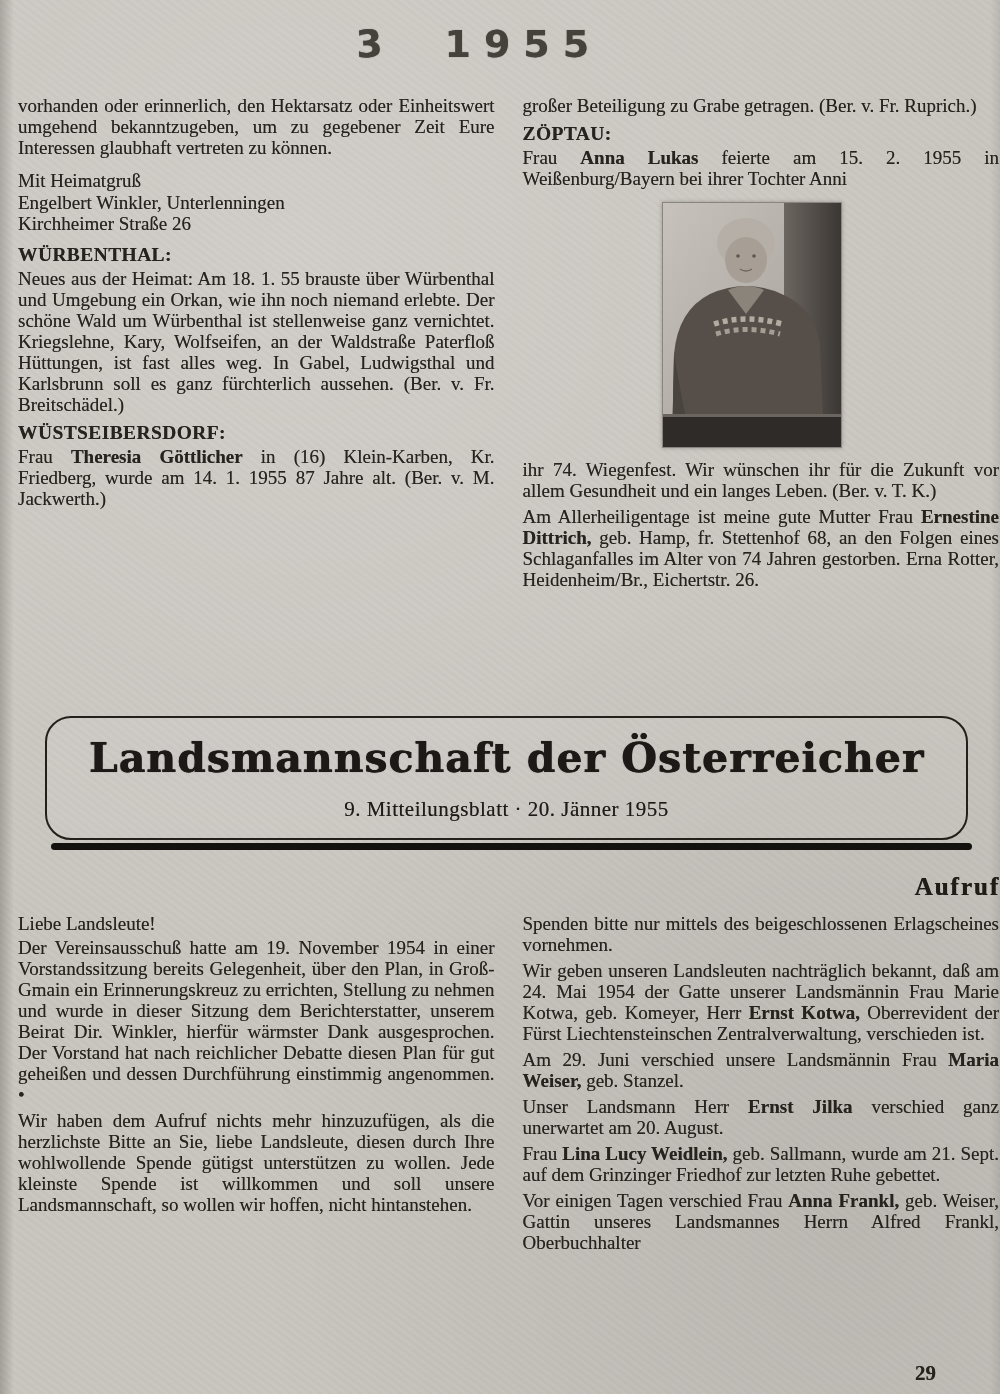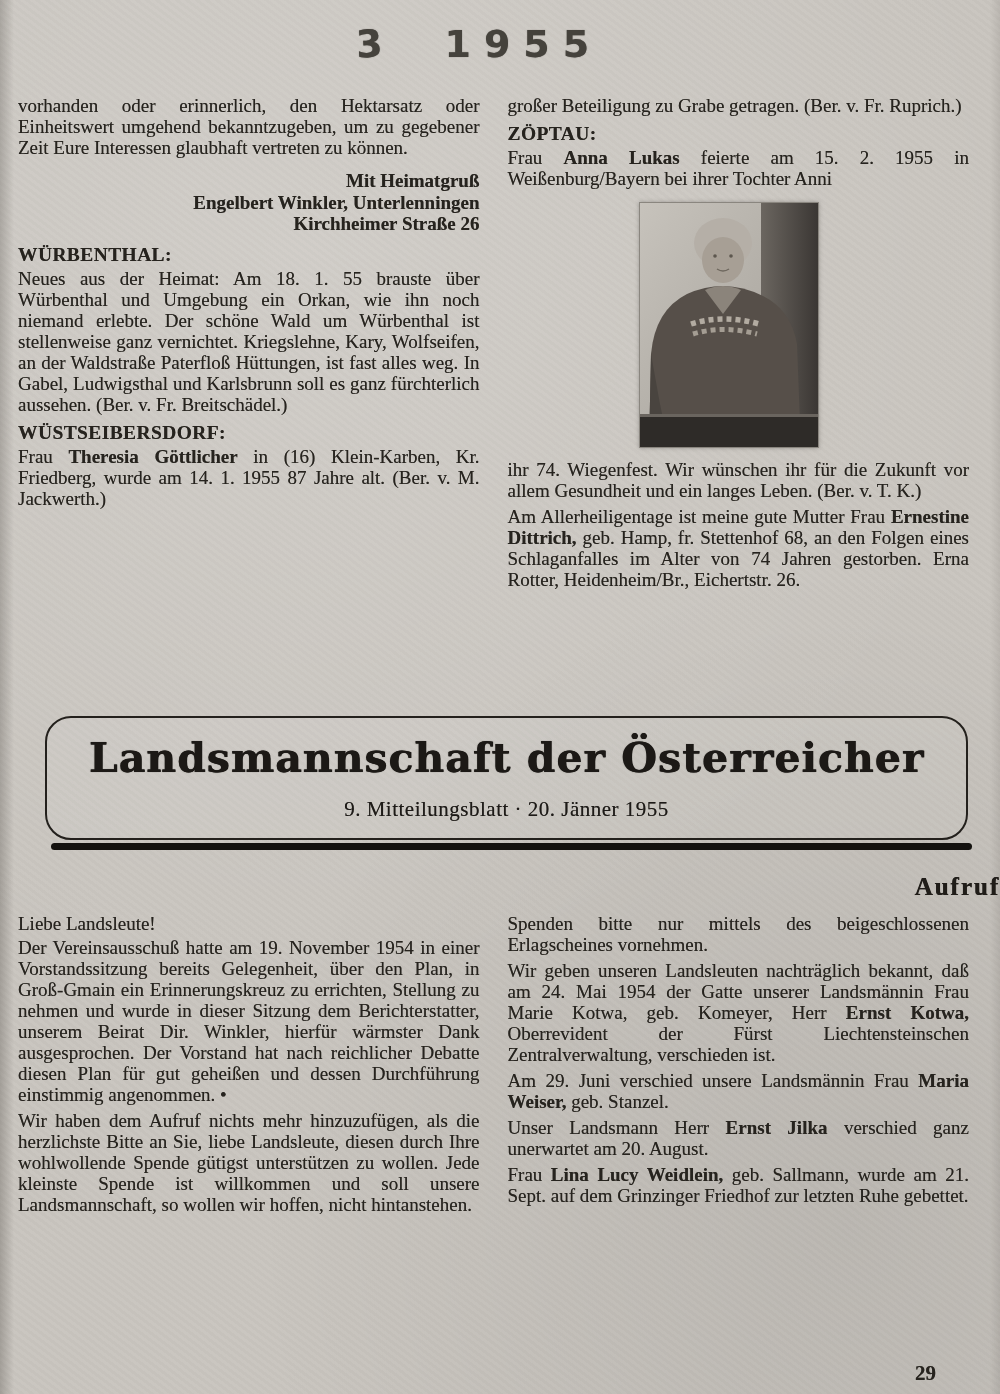--- a/index.html
+++ b/index.html
@@ -20,31 +20,31 @@
   }
   .stamp{
     position:absolute;top:22px;left:356px;
     font-family:"DejaVu Sans", sans-serif;
     font-weight:bold;font-size:38px;color:#45423c;
     text-shadow:0 0 1px rgba(64,60,55,.65);
     white-space:nowrap;
   }
   .stamp-num{display:inline-block;transform:rotate(-3deg);margin-right:62px;}
   .stamp-year{letter-spacing:13px;}
-  .cols{display:flex;gap:28px;padding:0 31px 0 18px;}
+  .cols{display:flex;gap:28px;padding:0 1px 0 18px;}
   .col{flex:1 1 0;min-width:0;}
   .top-cols{margin-top:95px;height:594px;overflow:hidden;}
   p{font-size:19px;line-height:21px;margin:0 0 5px;text-shadow:0 0 .5px rgba(35,32,28,.55);}
   .just{text-align:justify;}
   h3{
     font-size:19.5px;line-height:23px;margin:6px 0 2px;
     font-weight:bold;letter-spacing:.4px;
     text-shadow:0 0 .6px rgba(35,32,28,.6);
   }
-  .center-block{text-align:right;margin:12px 0 8px;font-weight:bold;}
+  .center-block{text-align:left;margin:12px 0 8px;}
   .center-block div{font-size:19px;line-height:21.5px;text-shadow:0 0 .5px rgba(35,32,28,.55);}
   .b{font-weight:bold;}
   .photo{width:180px;margin:13px auto 11px;margin-left:calc(50% - 99px);box-shadow:0 0 4px rgba(0,0,0,.25);}
   .photo svg{display:block;}
   
   .banner{margin:27px 32px 0 45px;position:relative;}
   .banner-box{
     border:2.5px solid #23201c;
     border-radius:26px;
     padding:12px 20px 14px;
@@ -160,18 +160,19 @@
       <p class="salut">Liebe Landsleute!</p>
       <p class="just">Der Vereinsausschuß hatte am 19. November 1954 in einer Vorstandssitzung bereits Gelegenheit, über den Plan, in Groß-Gmain ein Erinnerungskreuz zu errichten, Stellung zu nehmen und wurde in dieser Sitzung dem Berichterstatter, unserem Beirat Dir. Winkler, hierfür wärmster Dank ausgesprochen. Der Vorstand hat nach reichlicher Debatte diesen Plan für gut geheißen und dessen Durchführung einstimmig angenommen.  •</p>
       <p class="just">Wir haben dem Aufruf nichts mehr hinzuzufügen, als die herzlichste Bitte an Sie, liebe Landsleute, diesen durch Ihre wohlwollende Spende gütigst unterstützen zu wollen. Jede kleinste Spende ist willkommen und soll unsere Landsmannschaft, so wollen wir hoffen, nicht hintanstehen.</p>
     </div>
     <div class="col">
       <p class="just">Spenden bitte nur mittels des beigeschlossenen Erlagscheines vornehmen.</p>
       <p class="just"><span>Wir geben unseren Landsleuten nachträglich bekannt, daß am 24. Mai 1954 der Gatte unserer Landsmännin Frau Marie Kotwa, geb. Komeyer, Herr </span><span class="b">Ernst Kotwa,</span><span> Oberrevident der Fürst Liechtensteinschen Zentralverwaltung, verschieden ist.</span></p>
       <p class="just"><span>Am 29. Juni verschied unsere Landsmännin Frau </span><span class="b">Maria Weiser,</span><span> geb. Stanzel.</span></p>
       <p class="just"><span>Unser Landsmann Herr </span><span class="b">Ernst Jilka</span><span> verschied ganz unerwartet am 20. August.</span></p>
       <p class="just"><span>Frau </span><span class="b">Lina Lucy Weidlein,</span><span> geb. Sallmann, wurde am 21. Sept. auf dem Grinzinger Friedhof zur letzten Ruhe gebettet.</span></p>
+      <p class="just"><span>Vor einigen Tagen verschied Frau </span><span class="b">Anna Frankl,</span><span> geb. Weiser, Gattin unseres Landsmannes Herrn Alfred Frankl, Oberbuchhalter</span></p>
     </div>
   </div>
 
   <div class="pageno">29</div>
 
 </div>
 
 </body></html>

